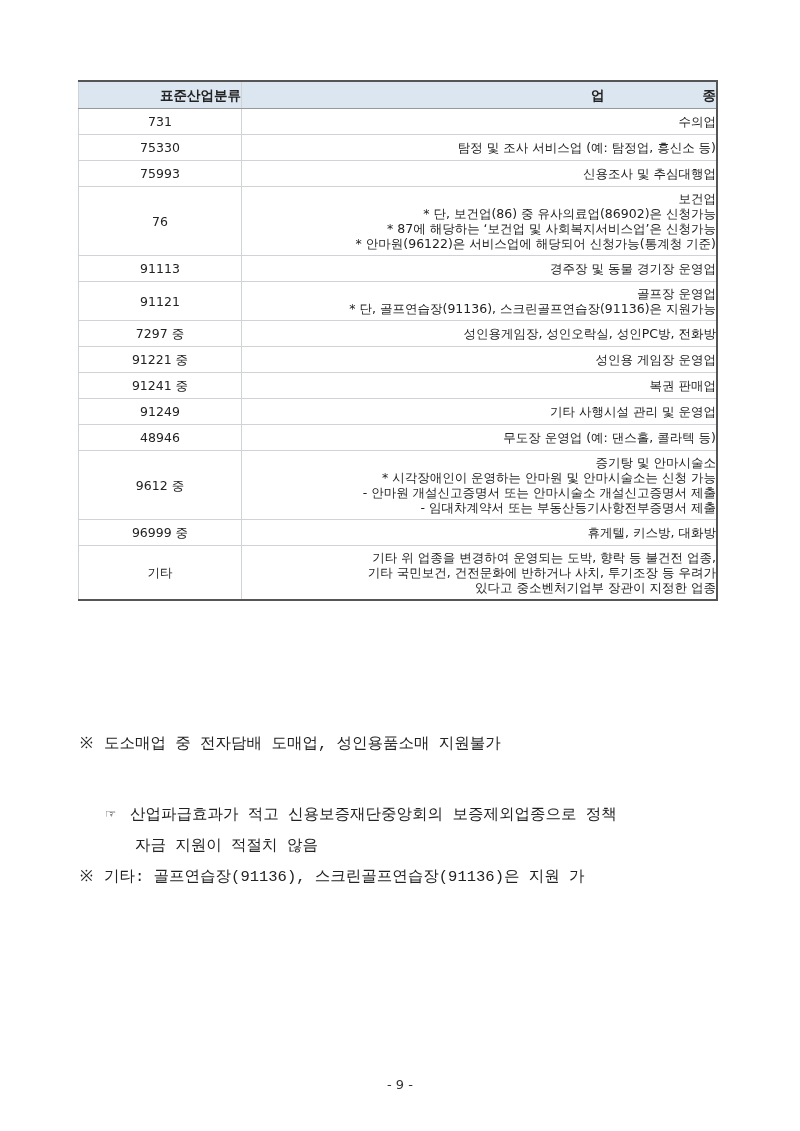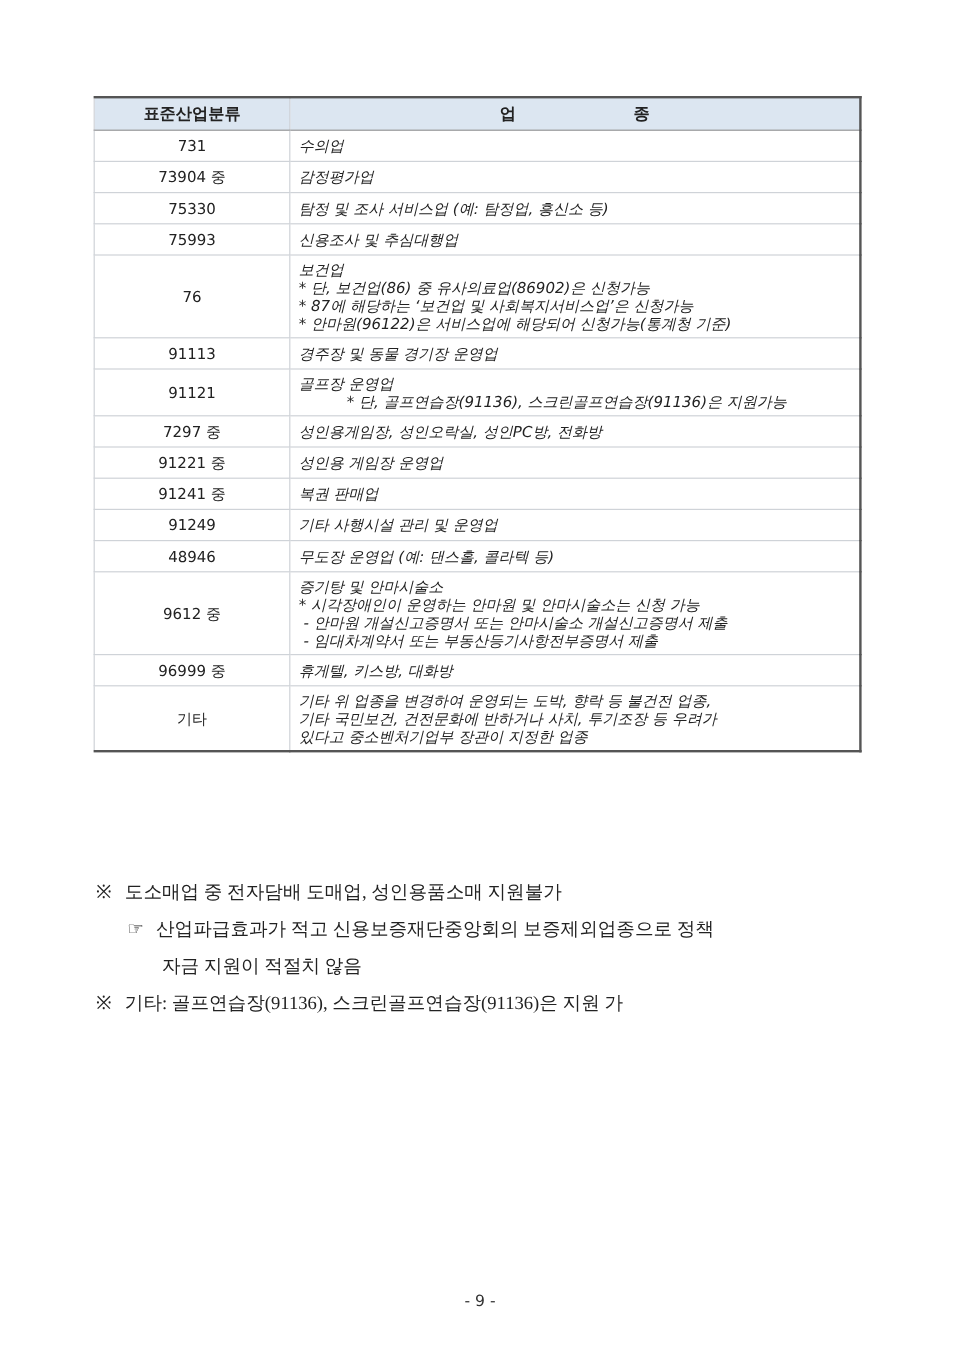--- a/index.html
+++ b/index.html
@@ -1,34 +1,34 @@
 <!DOCTYPE html>
 <html><head>
 <meta charset="utf-8">
 <style>
   html, body { margin:0; padding:0; background:#ffffff; }
   body { width:800px; height:1131px; position:relative; overflow:hidden;
          font-family:"DejaVu Sans", "Liberation Sans", sans-serif; color:#222; }
   .tbl { position:absolute; left:78px; top:80px; width:640px;
          border-collapse:collapse; border-top:2px solid #555; border-bottom:2px solid #555;
          border-left:1px solid #555; border-right:2px solid #555; table-layout:fixed; }
-  .tbl th, .tbl td { border:1px solid #cfd3d8; font-size:12.5px; line-height:15px; padding:0; }
+  .tbl th, .tbl td { border:1px solid #cfd3d8; font-size:12.5px; line-height:15px; padding:0;text-align:right; }
   .tbl th { background:#dce6f1; height:26px; font-weight:bold; font-size:13.5px; border-bottom:1px solid #999; }
   .tbl td.code { text-align:center; width:162px; }
-  .tbl td.desc { padding-left:7px; padding-top:4px; padding-bottom:4px;font-style:italic; }
+  .tbl td.desc { padding-left:7px; padding-top:4px; padding-bottom:4px; }
   .tbl tr.single td { height:17px; }
   .hdr-biz span { display:inline-block; }
   .hdr-biz .gap { width:98px; }
   .line { display:block; white-space:nowrap; }
   .indent { padding-left:40px; }
   .notes { position:absolute; left:80px; top:733px; width:680px;
-           font-family:Liberation Serif, serif; font-size:15.5px; color:#222; }
+           font-family:Liberation Mono, monospace; font-size:15.5px; color:#222; }
   .note-row { height:31px; line-height:22px; white-space:nowrap; }
   .note-row .mark { display:inline-block; width:24px; }
-  .sub { padding-left:26px; }
+  .sub { padding-left:26px;margin-top:40px; }
   .sub2 { padding-left:55px; }
   .pageno { position:absolute; left:0; width:800px; top:1077px; text-align:center;
             font-size:13px; color:#333; }
 </style>
 </head>
 <body>
 
 <table class="tbl">
   <thead>
     <tr>
@@ -36,26 +36,20 @@
       <th class="hdr-biz">
         <span>업</span><span class="gap"></span><span>종</span>
       </th>
     </tr>
   </thead>
   <tbody>
     <tr class="single">
       <td class="code">731</td>
       <td class="desc">
           <span class="line">수의업</span>
-        </td>
-    </tr>
-    <tr class="single">
-      <td class="code">73904 중</td>
-      <td class="desc">
-          <span class="line">감정평가업</span>
         </td>
     </tr>
     <tr class="single">
       <td class="code">75330</td>
       <td class="desc">
           <span class="line">탐정 및 조사 서비스업 (예: 탐정업, 흥신소 등)</span>
         </td>
     </tr>
     <tr class="single">
       <td class="code">75993</td>

